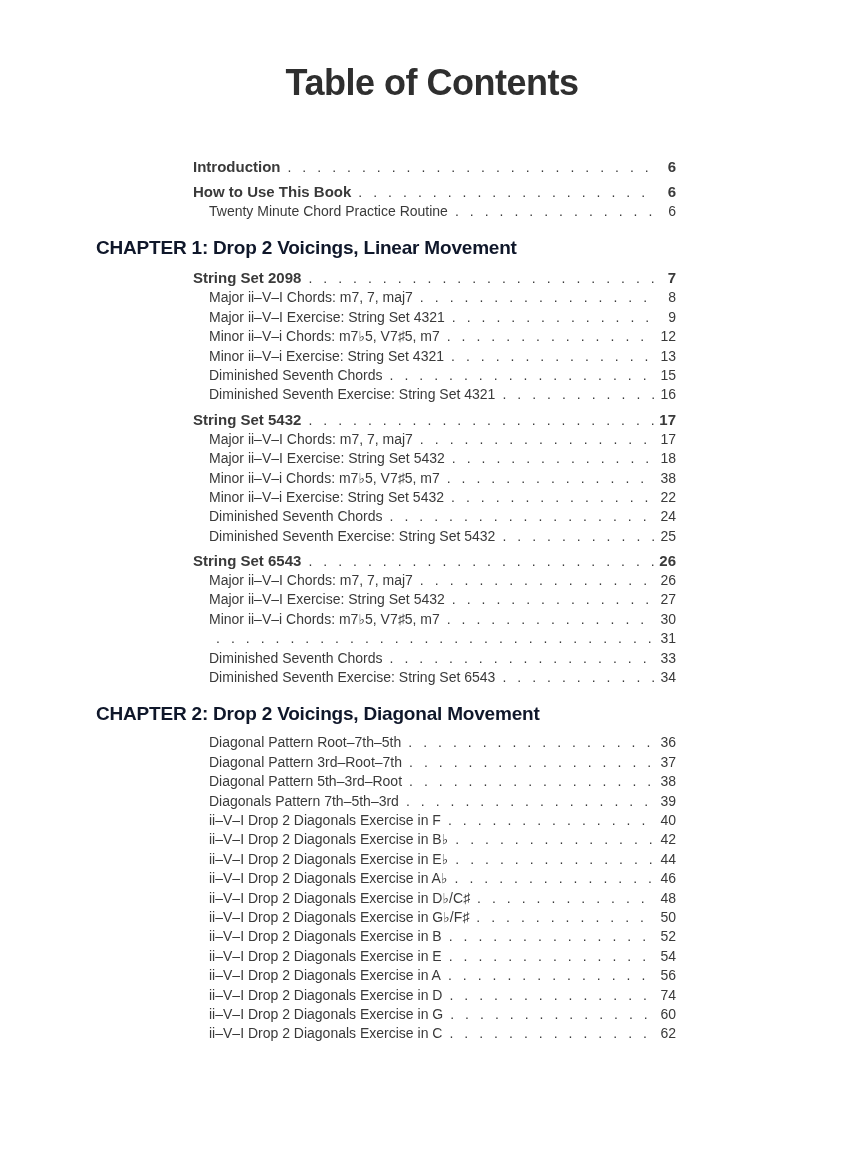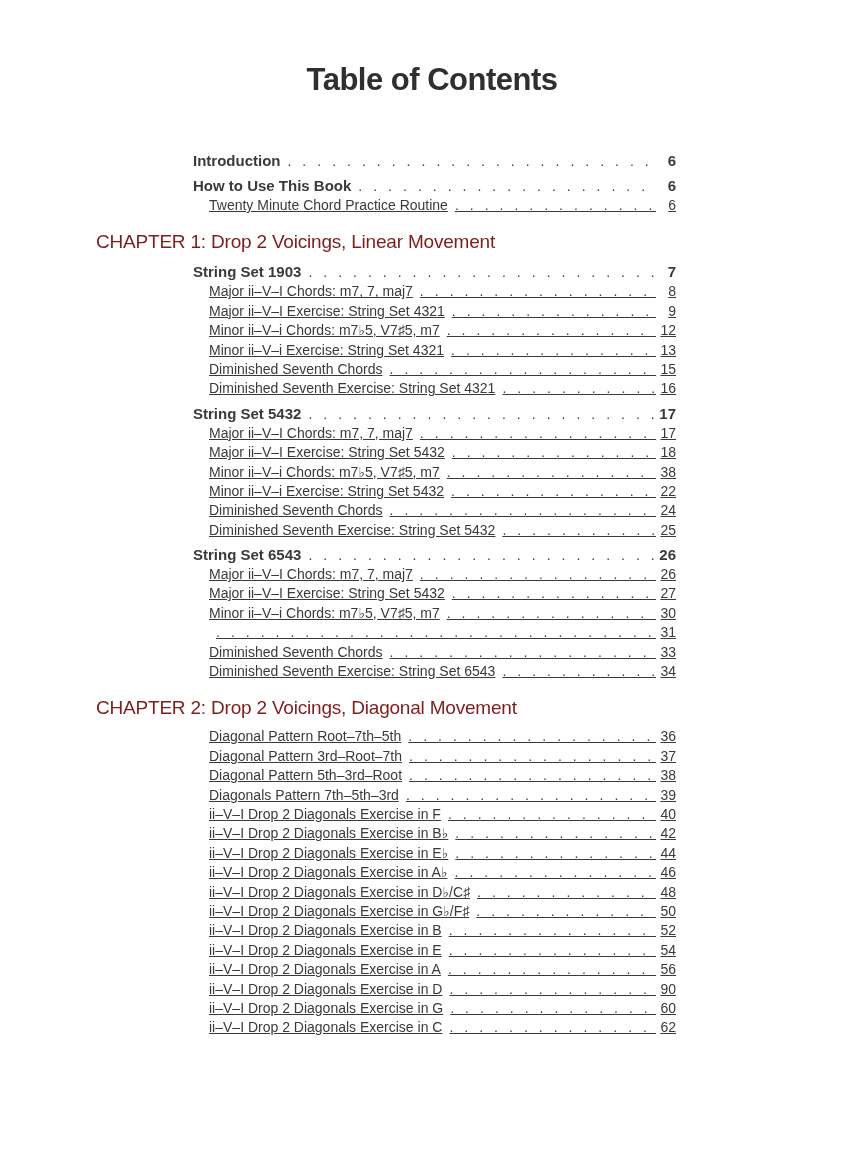--- a/index.html
+++ b/index.html
@@ -16,21 +16,21 @@
   }
   .page {
     width: 864px;
     height: 1152px;
     position: relative;
   }
   .title {
     margin: 0;
     padding-top: 62px;
     text-align: center;
-    font-size: 31px;
+    font-size: 36px;
     font-weight: 700;
     color: #2f2f2f;
     letter-spacing: -0.5px;
   }
   .toc {
     width: 580px;
     margin-left: 96px;
     margin-top: 52px;
   }
   .row {
@@ -45,29 +45,28 @@
     padding-left: 97px;
     font-weight: 700;
     font-size: 15px;
     height: 21px;
     line-height: 21px;
     margin-top: 4px;
   }
   .row.l2 {
     padding-left: 113px;
     font-weight: 400;
-    text-decoration: underline;
   }
   .chapter-heading {
     font-size: 19px;
-    font-weight: 400;
+    font-weight: 700;
     line-height: 24px;
     margin-top: 15px;
     margin-bottom: 7px;
-    color: #7f1d1d;
+    color: #0f172a;
     letter-spacing: -0.2px;
   }
   .label {
     flex: none;
   }
   .dots {
     flex: 1 1 auto;
     overflow: hidden;
     white-space: nowrap;
     font-weight: 400;
@@ -100,21 +99,21 @@
     <span class="dots" aria-hidden="true">................................................................................</span>
     <span class="page-num">6</span>
   </div>
       <div class="row l2">
     <span class="label">Twenty Minute Chord Practice Routine</span>
     <span class="dots" aria-hidden="true">................................................................................</span>
     <span class="page-num">6</span>
   </div>
       <div class="chapter-heading">CHAPTER 1: Drop 2 Voicings, Linear Movement</div>
       <div class="row l1">
-    <span class="label">String Set 1903</span>
+    <span class="label">String Set 2098</span>
     <span class="dots" aria-hidden="true">................................................................................</span>
     <span class="page-num">7</span>
   </div>
       <div class="row l2">
     <span class="label">Major ii–V–I Chords: m7, 7, maj7</span>
     <span class="dots" aria-hidden="true">................................................................................</span>
     <span class="page-num">8</span>
   </div>
       <div class="row l2">
     <span class="label">Major ii–V–I Exercise: String Set 4321</span>
@@ -272,21 +271,21 @@
     <span class="page-num">54</span>
   </div>
       <div class="row l2">
     <span class="label">ii–V–I Drop 2 Diagonals Exercise in A</span>
     <span class="dots" aria-hidden="true">................................................................................</span>
     <span class="page-num">56</span>
   </div>
       <div class="row l2">
     <span class="label">ii–V–I Drop 2 Diagonals Exercise in D</span>
     <span class="dots" aria-hidden="true">................................................................................</span>
-    <span class="page-num">90</span>
+    <span class="page-num">74</span>
   </div>
       <div class="row l2">
     <span class="label">ii–V–I Drop 2 Diagonals Exercise in G</span>
     <span class="dots" aria-hidden="true">................................................................................</span>
     <span class="page-num">60</span>
   </div>
       <div class="row l2">
     <span class="label">ii–V–I Drop 2 Diagonals Exercise in C</span>
     <span class="dots" aria-hidden="true">................................................................................</span>
     <span class="page-num">62</span>

